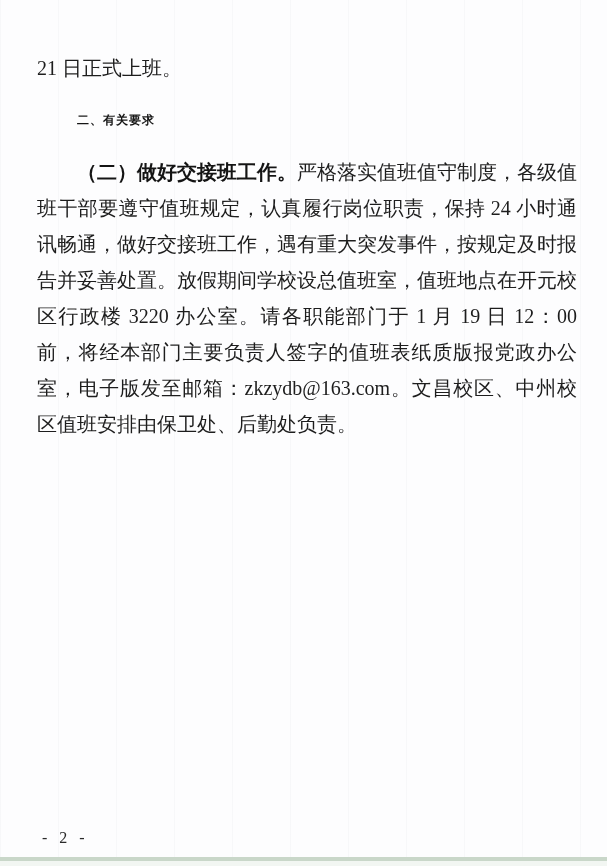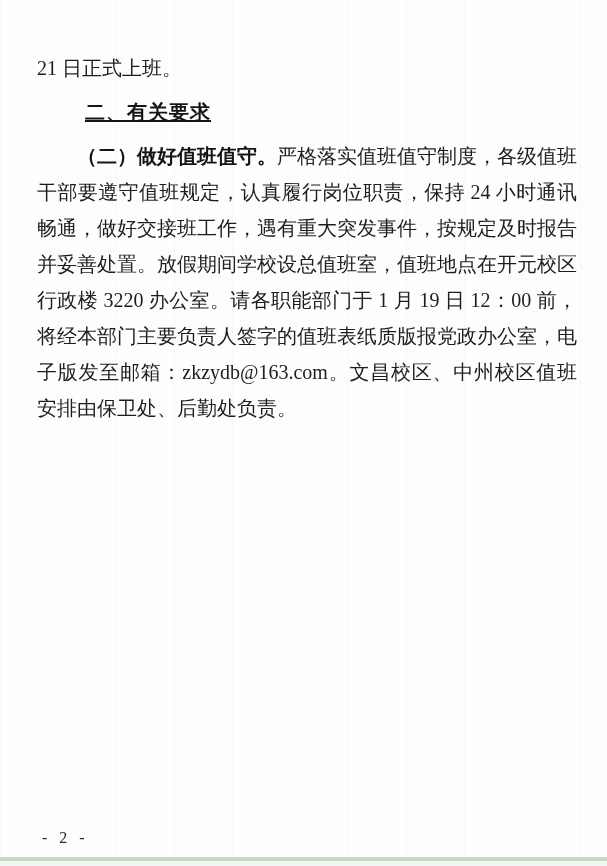--- a/index.html
+++ b/index.html
@@ -28,29 +28,28 @@
     width: 540px;
     font-size: 20px;
     line-height: 36px;
     text-align: justify;
   }
   .cont {
     margin: 0;
     text-indent: 0;
   }
   .heading {
-    margin: 8px;
+    margin: 16px;
     text-indent: 2em;
     font-family: "Liberation Sans", "DejaVu Sans", sans-serif;
     font-weight: 700;
-    font-size: 20px;
+    font-size: 12px;
     line-height: 36px;
     letter-spacing: 1px;
     color: #151515;
-    text-decoration: underline;
   }
   .para {
     margin: 0;
     text-indent: 2em;
   }
   .para .lead {
     font-weight: 700;
     color: #141414;
   }
   .pagenum {
@@ -83,21 +82,21 @@
 
 <div class="page">
 
   <div class="textblock">
 
     <p class="cont">21 日正式上班。</p>
 
     <h2 class="heading">二、有关要求</h2>
 
 
-    <p class="para"><span class="lead">（二）做好值班值守。</span><span>严格落实值班值守制度，各级值班干部要遵守值班规定，认真履行岗位职责，保持 24 小时通讯畅通，做好交接班工作，遇有重大突发事件，按规定及时报告并妥善处置。放假期间学校设总值班室，值班地点在开元校区行政楼 3220 办公室。请各职能部门于 1 月 19 日 12：00 前，将经本部门主要负责人签字的值班表纸质版报党政办公室，电子版发至邮箱：zkzydb@163.com。文昌校区、中州校区值班安排由保卫处、后勤处负责。</span></p>
+    <p class="para"><span class="lead">（二）做好交接班工作。</span><span>严格落实值班值守制度，各级值班干部要遵守值班规定，认真履行岗位职责，保持 24 小时通讯畅通，做好交接班工作，遇有重大突发事件，按规定及时报告并妥善处置。放假期间学校设总值班室，值班地点在开元校区行政楼 3220 办公室。请各职能部门于 1 月 19 日 12：00 前，将经本部门主要负责人签字的值班表纸质版报党政办公室，电子版发至邮箱：zkzydb@163.com。文昌校区、中州校区值班安排由保卫处、后勤处负责。</span></p>
 
 
 
   </div>
 
   <div class="pagenum">- 2 -</div>
 
   <div class="scan-bar" style="background:#c9d7c9;"></div>
   <div class="scan-bar-under"></div>
 

